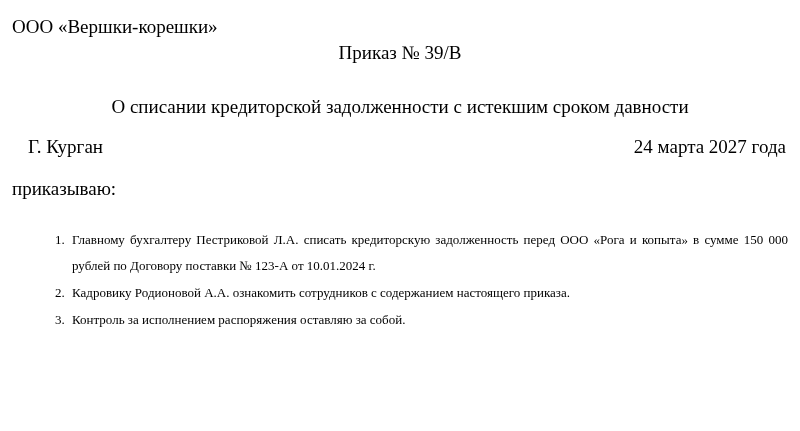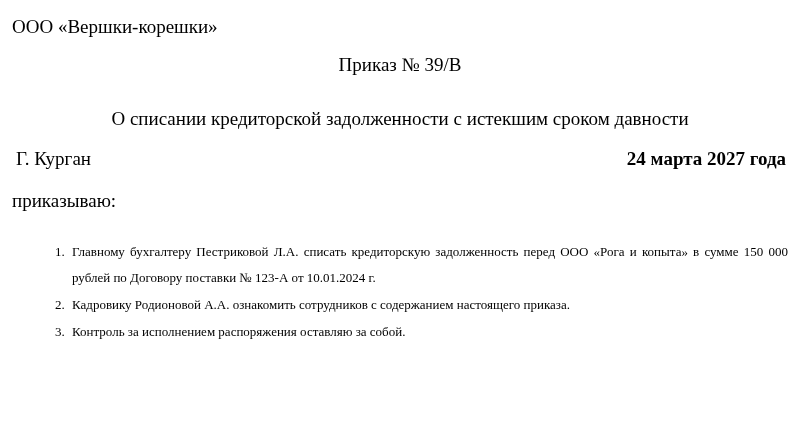--- a/index.html
+++ b/index.html
@@ -17,48 +17,47 @@
   .page {
     position: relative;
     width: 800px;
     height: 431px;
     box-sizing: border-box;
     padding: 14px 12px 8px 12px;
   }
   .org {
     font-size: 19px;
     line-height: 26px;
-    margin-bottom: 12px;
   }
   .doc-title {
     font-size: 19px;
     line-height: 26px;
     text-align: center;
     margin-bottom: 28px;
   }
   .doc-subtitle {
     font-size: 19px;
     line-height: 26px;
     text-align: center;
     margin-bottom: 14px;
   }
   .meta-row {
     display: flex;
     justify-content: space-between;
     align-items: baseline;
     font-size: 19px;
     line-height: 26px;
     margin-bottom: 16px;
+    margin-left: 12px;
   }
   .meta-city {
     padding-left: 4px;
   }
   .meta-date {
     padding-right: 2px;
-    font-weight: bold;
   }
   .body-par {
     font-size: 19px;
     line-height: 26px;
     text-align: justify;
     margin-bottom: 14px;
   }
   .order-word {
     font-size: 19px;
     line-height: 26px;

